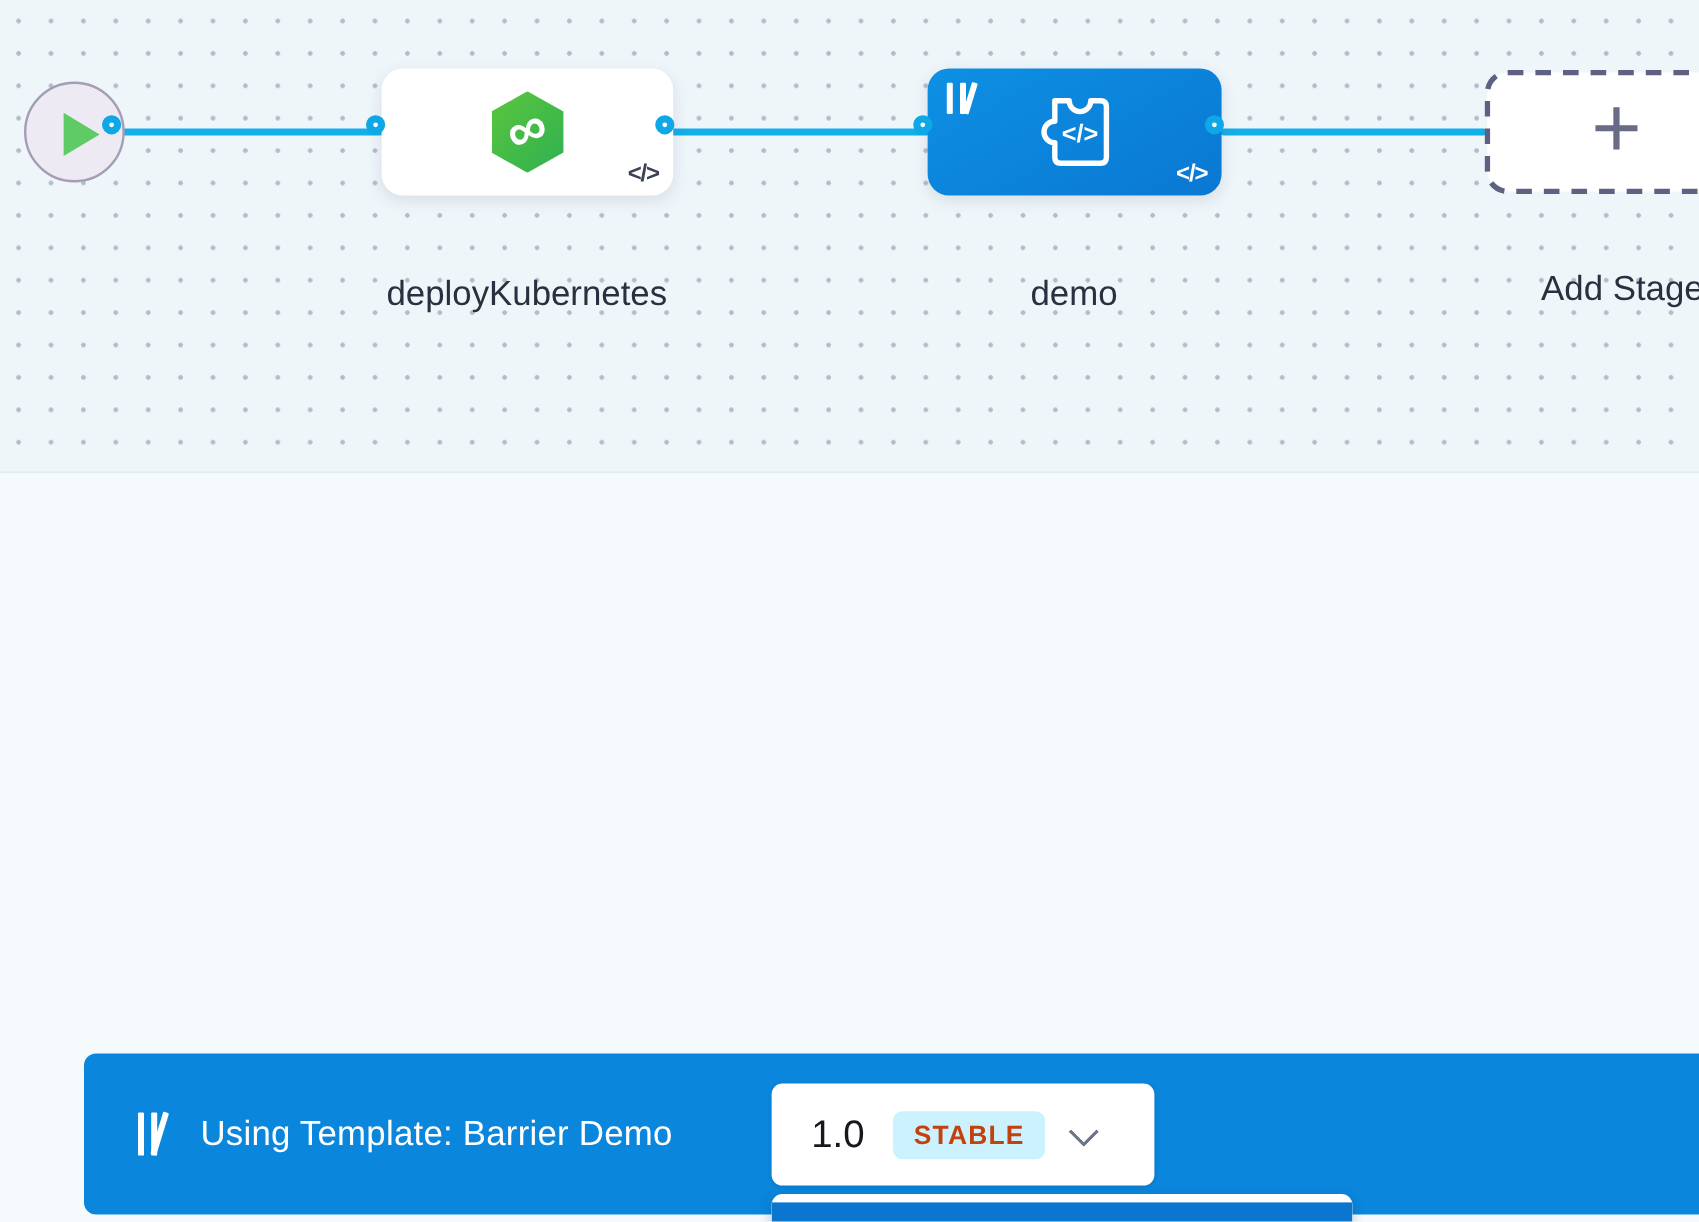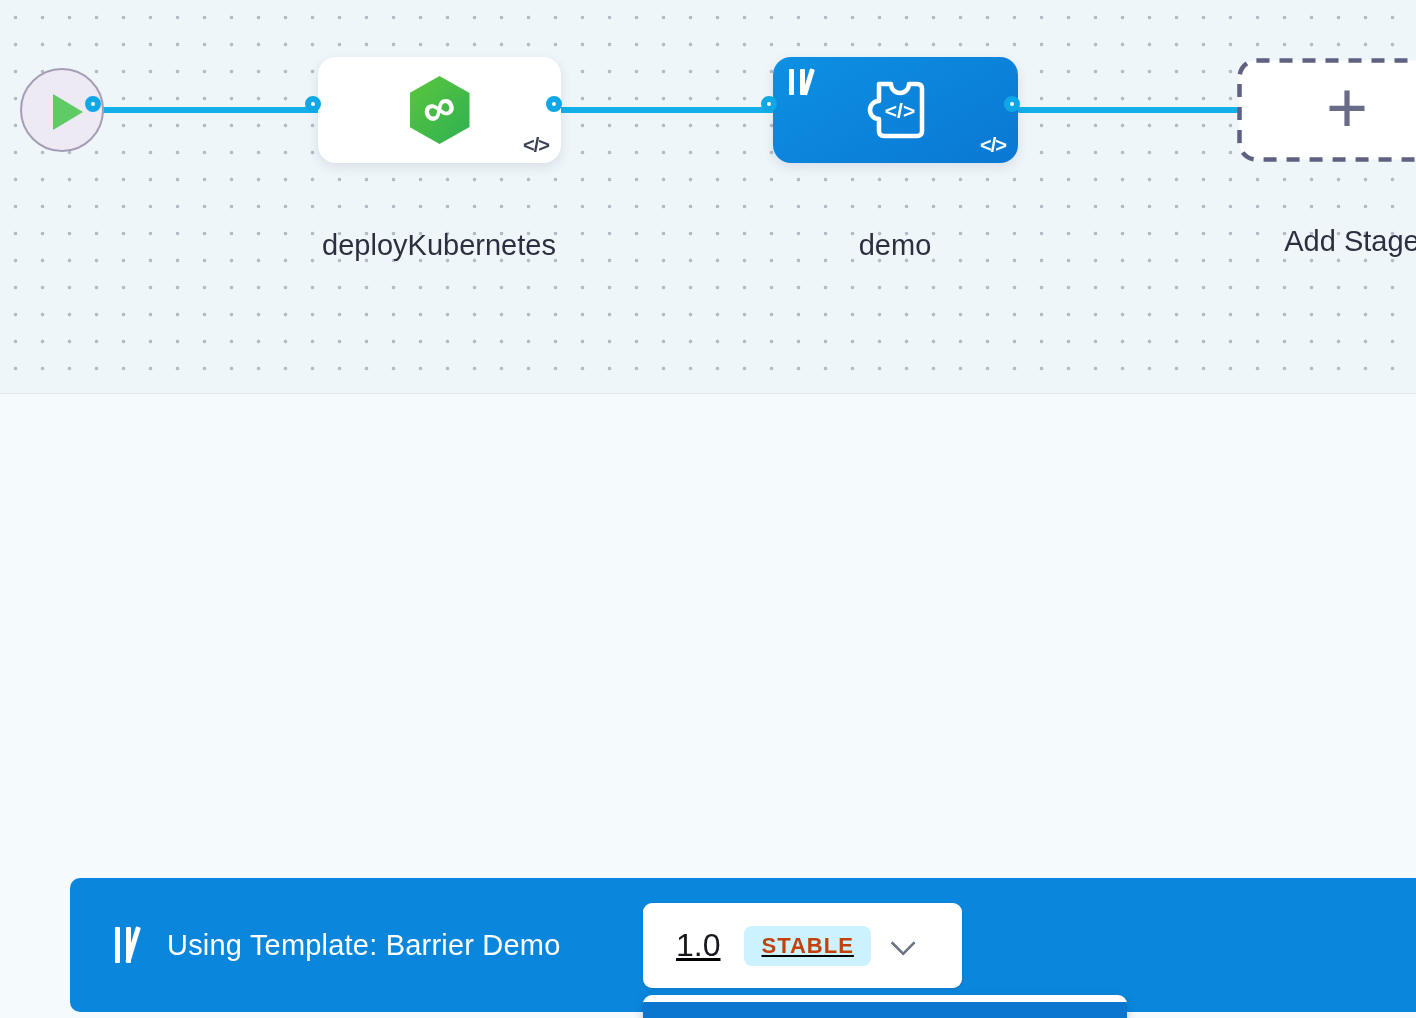--- a/index.html
+++ b/index.html
@@ -77,21 +77,20 @@
     display:flex; align-items:center; color:#ffffff;
   }
   .banner-lib { height:36px; margin-left:45px; }
   .banner-text { margin-left:26px; font-size:29px; font-weight:500; letter-spacing:0.2px; }
 
   .version-select {
     position:absolute; left:643px; top:508px; width:319px; height:85px;
     background:#ffffff; border-radius:9px; z-index:7;
     display:flex; align-items:center; box-shadow:0 1px 3px rgba(30,50,80,0.15);
     cursor:pointer;
-    text-decoration:underline;
   }
   .version-num { margin-left:33px; font-size:32px; color:#17171d; }
   .stable-badge {
     margin-left:24px; background:#cbf2fe; color:#c2410c; font-size:22px; font-weight:bold;
     letter-spacing:1px; padding:9px 17px; border-radius:8px; line-height:1;
   }
   .chevron {
     margin-left:26px; width:18px; height:18px;
     border-left:3.5px solid #6d7686; border-bottom:3.5px solid #6d7686;
     transform:rotate(-45deg) translateY(-4px); border-radius:1px;

